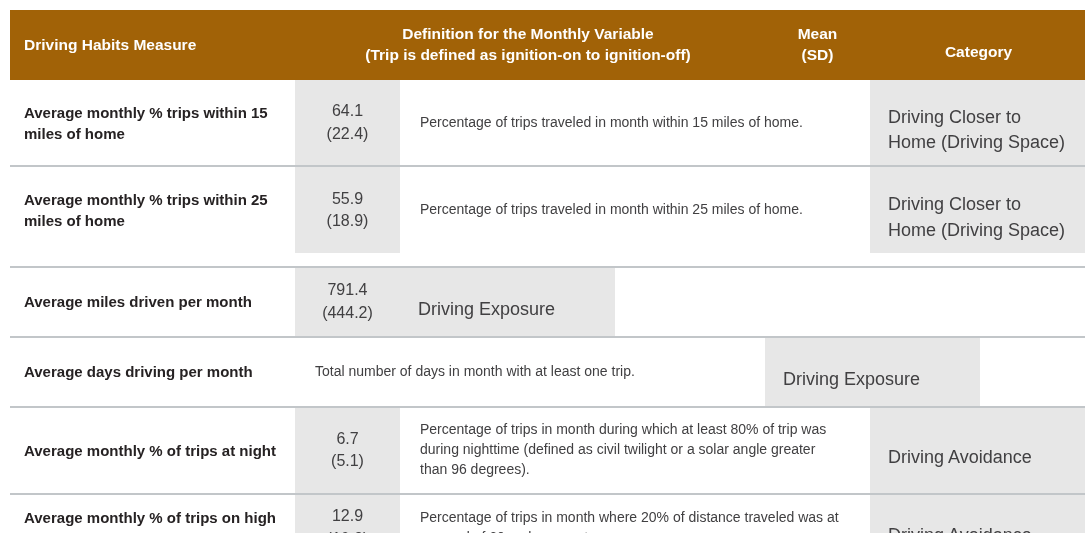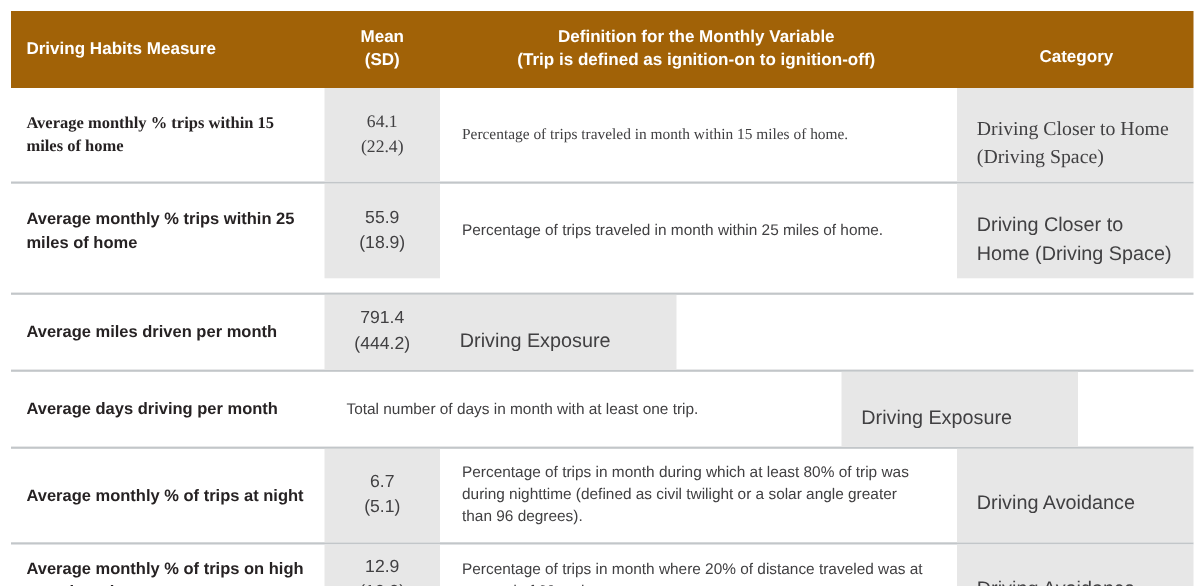--- a/index.html
+++ b/index.html
@@ -25,39 +25,39 @@
   
   .row { display:flex; background:#ffffff; }
   .row + .row { border-top:2px solid #C2C6C9; }
   .row .c-mean, .row .c-cat { background:#E7E7E7; }
 
   .row .c-measure { font-weight:bold; font-size:15px; color:#262223; line-height:1.4; }
   .row .c-mean    { font-size:16px; color:#414042; line-height:1.4; }
   .row .c-def     { font-size:14px; color:#414042; line-height:1.42; }
   .row .c-cat     { font-size:18px; color:#414042; line-height:1.4; }
 
-  .r1 { min-height:73px;font-family:Liberation Serif, serif; } .r2 { min-height:70px; } .r3 { min-height:70px;margin-top:13px; }
+  .r1 { min-height:73px; } .r2 { min-height:70px; } .r3 { min-height:70px;margin-top:13px; }
   .r4 { min-height:70px; } .r5 { min-height:87px; } .r6 { min-height:68px; }
 
   .line { display:block; }
 </style>
 </head>
 <body>
 
 <div class="tbl">
 
   <div class="hdr">
     <div class="cell c-measure">Driving Habits Measure</div>
+    <div class="cell c-def">
+      <span class="line">Definition for the Monthly Variable</span>
+      <span class="line">(Trip is defined as ignition-on to ignition-off)</span>
+    </div>
     <div class="cell c-mean">
       <span class="line">Mean</span>
       <span class="line">(SD)</span>
-    </div>
-    <div class="cell c-def">
-      <span class="line">Definition for the Monthly Variable</span>
-      <span class="line">(Trip is defined as ignition-on to ignition-off)</span>
     </div>
     <div class="cell c-cat">Category</div>
   </div>
 
   <div class="row r1">
     <div class="cell c-measure">Average monthly % trips within 15 miles of home</div>
     <div class="cell c-mean">
       <span class="line">64.1</span>
       <span class="line">(22.4)</span>
     </div>

